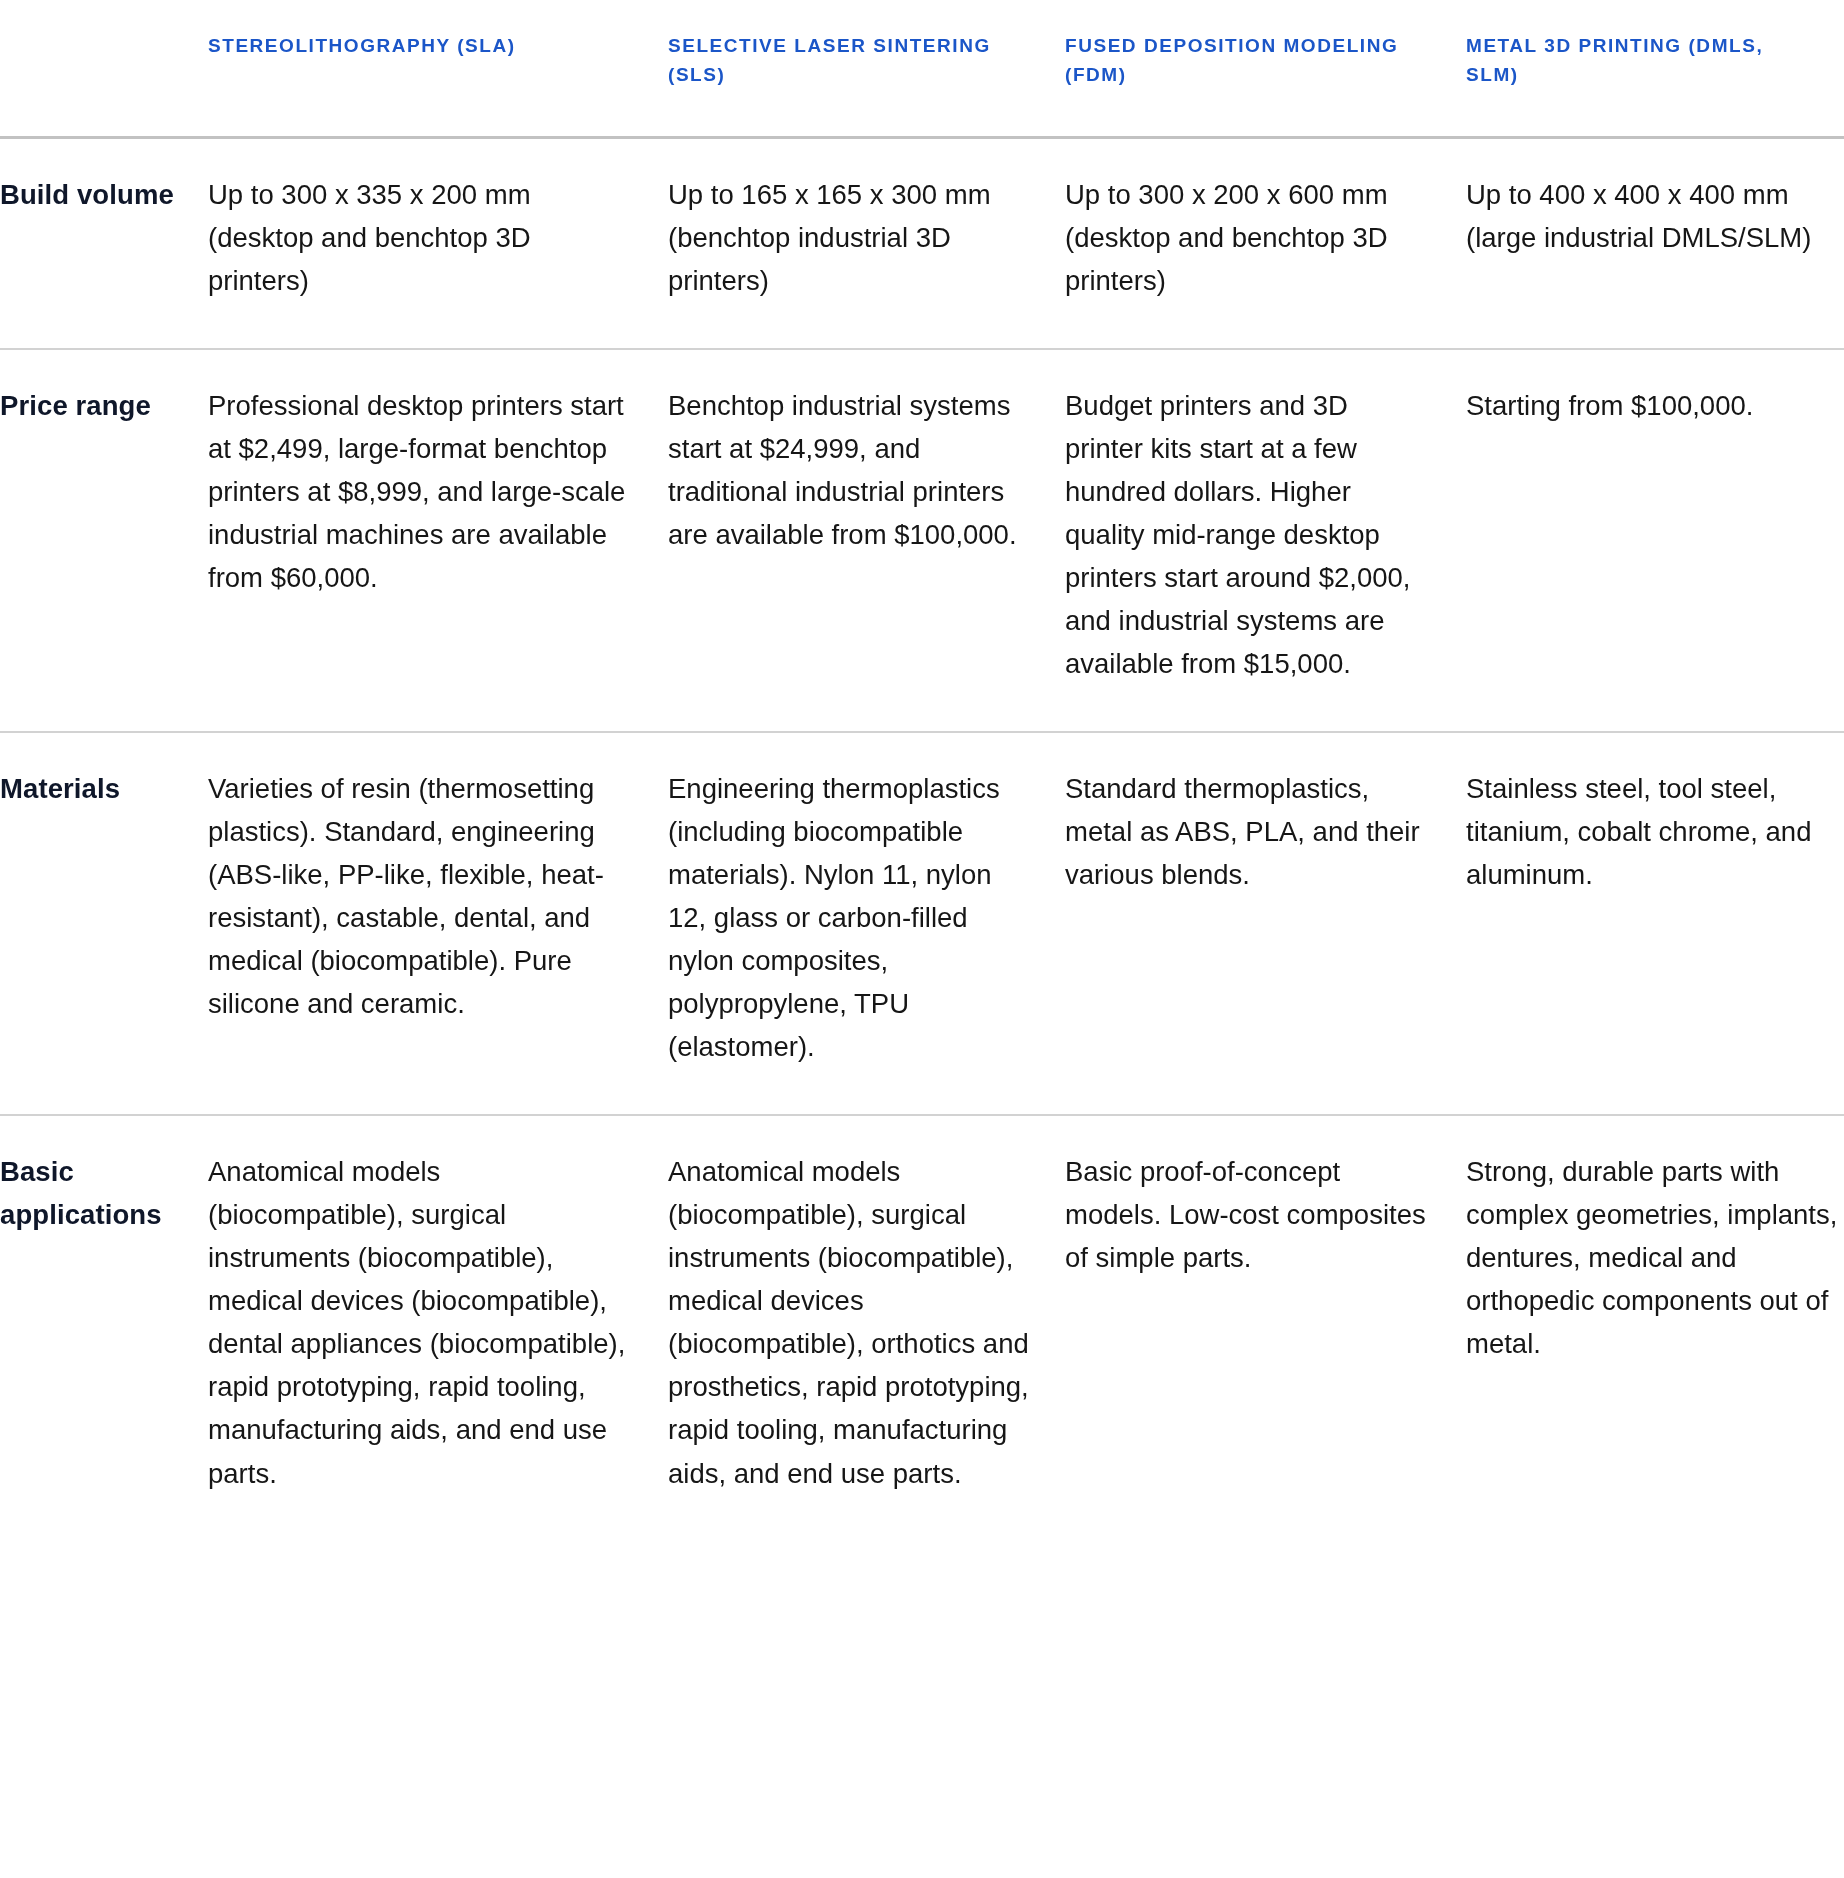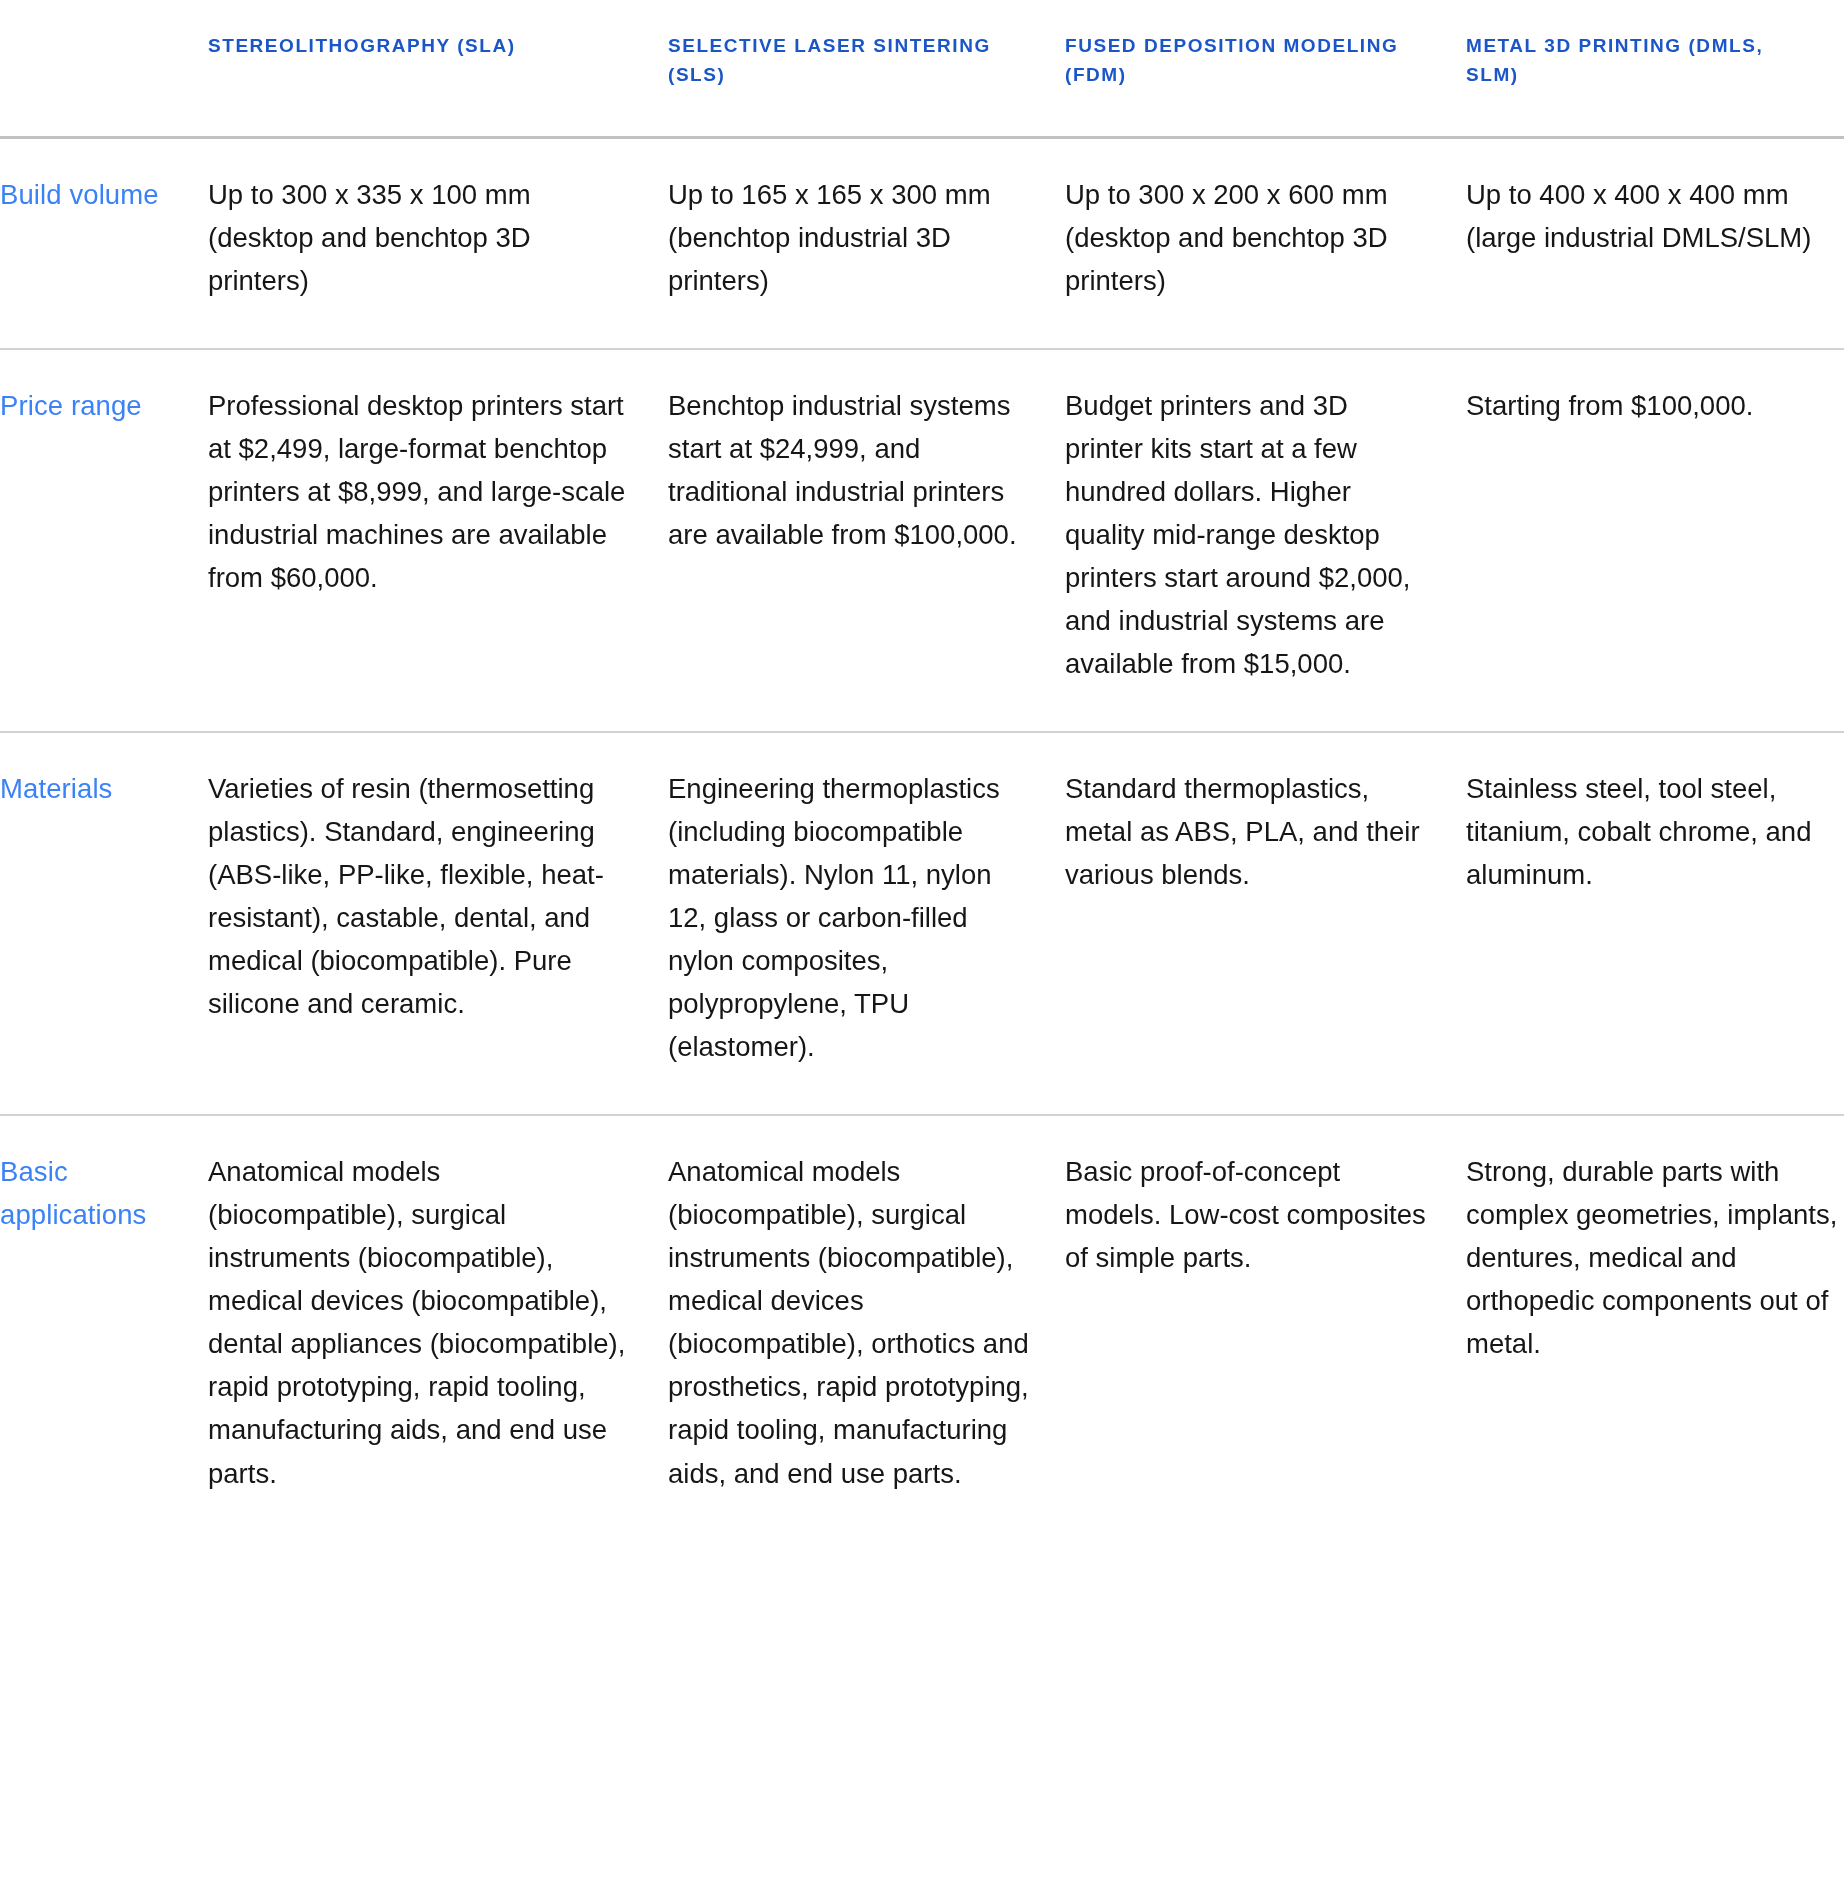--- a/index.html
+++ b/index.html
@@ -57,22 +57,22 @@
     color: #161616;
     padding: 34px 34px 46px 0;
     border-bottom: 2px solid #d2d2d2;
     font-weight: 400;
   }
   tbody tr:last-child td {
     border-bottom: none;
     padding-bottom: 30px;
   }
   tbody td.row-label {
-    font-weight: 400;
-    color: #3b82f6;
+    font-weight: 700;
+    color: #0f172a;
     padding-right: 20px;
     padding-left: 0;
     letter-spacing: 0.1px;
   }
   tbody td.cell-sla,
   tbody td.cell-sls,
   tbody td.cell-fdm,
   tbody td.cell-metal {
     color: #161616;
   }
@@ -95,21 +95,21 @@
         <th class="label-head"></th>
         <th>Stereolithography (SLA)</th>
         <th>Selective Laser Sintering (SLS)</th>
         <th>Fused Deposition Modeling (FDM)</th>
         <th>Metal 3D Printing (DMLS, SLM)</th>
       </tr>
     </thead>
     <tbody>
       <tr>
         <td class="row-label">Build volume</td>
-        <td class="cell-sla">Up to 300 x 335 x 100 mm (desktop and benchtop 3D printers)</td>
+        <td class="cell-sla">Up to 300 x 335 x 200 mm (desktop and benchtop 3D printers)</td>
         <td class="cell-sls">Up to 165 x 165 x 300 mm (benchtop industrial 3D printers)</td>
         <td class="cell-fdm">Up to 300 x 200 x 600 mm (desktop and benchtop 3D printers)</td>
         <td class="cell-metal">Up to 400 x 400 x 400 mm (large industrial DMLS/SLM)</td>
       </tr>
       <tr>
         <td class="row-label">Price range</td>
         <td class="cell-sla">Professional desktop printers start at $2,499, large-format benchtop printers at $8,999, and large-scale industrial machines are available from $60,000.</td>
         <td class="cell-sls">Benchtop industrial systems start at $24,999, and traditional industrial printers are available from $100,000.</td>
         <td class="cell-fdm">Budget printers and 3D printer kits start at a few hundred dollars. Higher quality mid-range desktop printers start around $2,000, and industrial systems are available from $15,000.</td>
         <td class="cell-metal">Starting from $100,000.</td>

